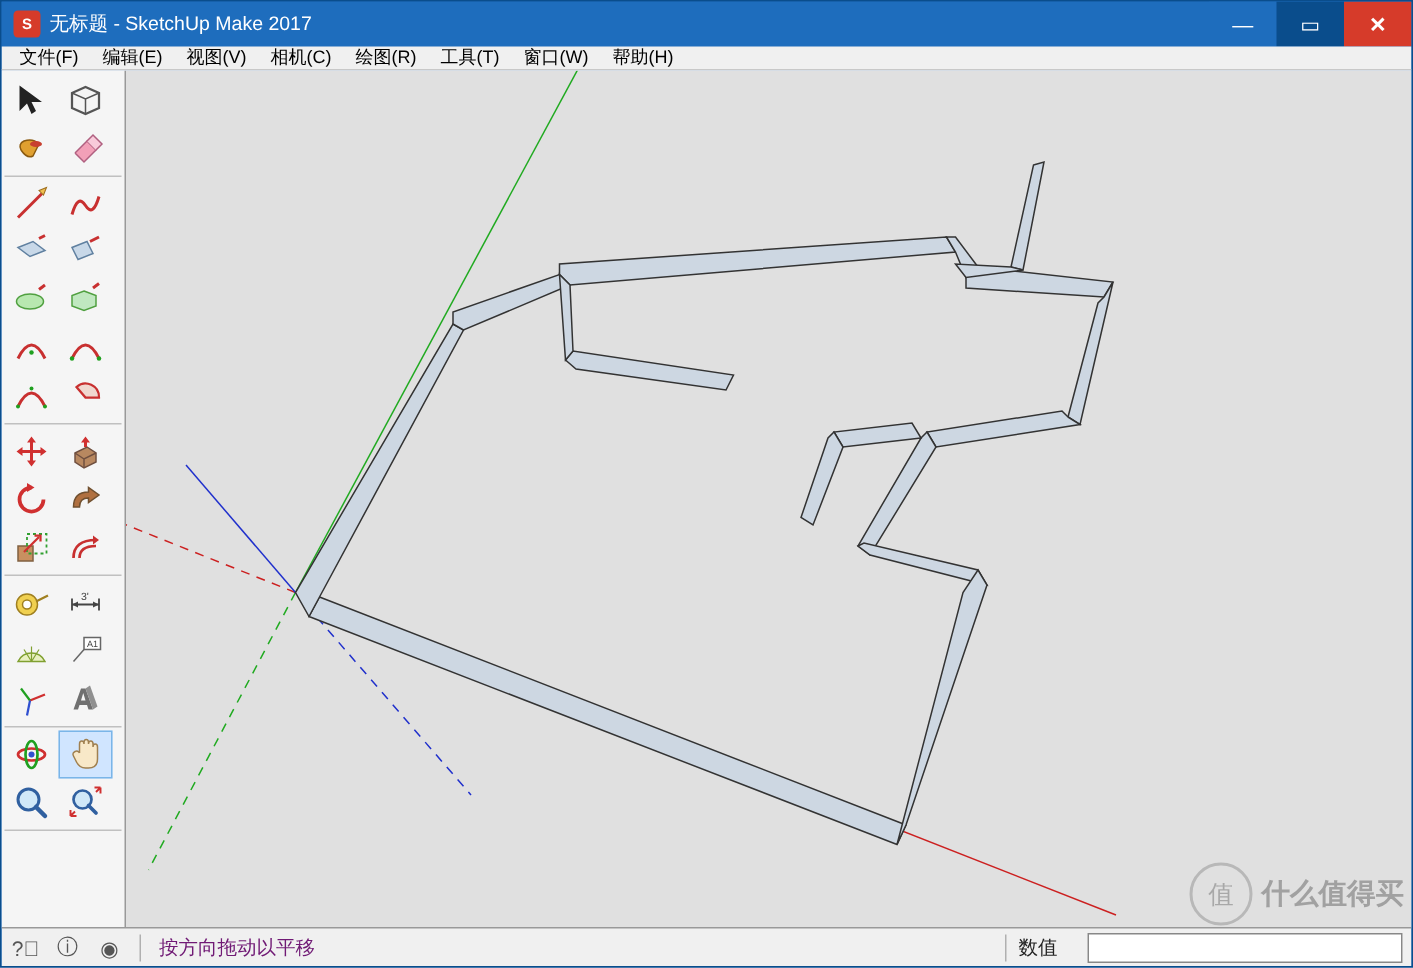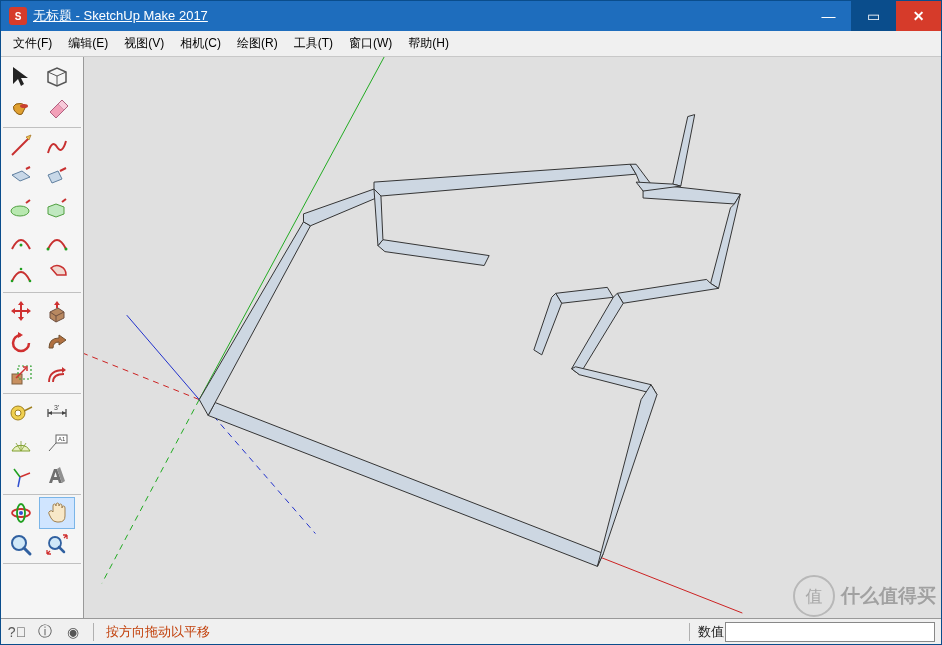--- a/index.html
+++ b/index.html
@@ -1,50 +1,50 @@
 <!DOCTYPE html>
 <html><head>
   <meta charset="utf-8">
   <style>
     * { margin: 0; padding: 0; box-sizing: border-box; font-family: "Microsoft YaHei", Arial, sans-serif; }
     body { width: 942px; height: 645px; overflow: hidden; background: #1e6dbd; display: flex; flex-direction: column; border: 1px solid #0a4d8c; }
     
     
     .titlebar { height: 30px; background: #1e6dbd; display: flex; align-items: center; color: #fff; font-size: 13px; }
     .titlebar .app-icon { width: 18px; height: 18px; margin: 0 6px 0 8px; background: #d63b2a; border-radius: 3px; display: flex; align-items: center; justify-content: center; font-size: 10px; color: #fff; font-weight: bold; }
-    .titlebar .title-text { flex: 1; text-decoration: underline; }
+    .titlebar .title-text { flex: 1; }
     .titlebar .win-btn { width: 45px; height: 30px; display: flex; align-items: center; justify-content: center; font-size: 14px; }
     .titlebar .win-btn.min { background: #1e6dbd; color: #fff; }
     .titlebar .win-btn.max { background: #0a4d8c; color: #fff; }
     .titlebar .win-btn.close { background: #d63b2a; color: #fff; font-weight: bold; }
     
     
-    .menubar { height: 26px; background: #f0f0f0; border-bottom: 1px solid #c8c8c8; display: flex; align-items: center; font-size: 12px; padding-left: 4px; }
+    .menubar { height: 16px; background: #f0f0f0; border-bottom: 1px solid #c8c8c8; display: flex; align-items: center; font-size: 12px; padding-left: 4px; }
     .menubar .menu-item { padding: 2px 8px; cursor: default; }
     
     
     .content-area { flex: 1; display: flex; background: #fff; overflow: hidden; }
     
     
     .toolbar-col { width: 83px; background: #f5f5f5; border-right: 1px solid #999; display: flex; flex-direction: column; padding: 4px 2px; overflow-y: auto; }
     .toolbar-group { display: flex; flex-wrap: wrap; }
     .toolbar-group.sep { border-bottom: 1px solid #c0c0c0; padding-bottom: 2px; margin-bottom: 2px; }
     .tool-btn { width: 36px; height: 32px; display: flex; align-items: center; justify-content: center; cursor: default; }
     .tool-btn.selected { background: #d0e5ff; border: 1px solid #7ab5e8; }
     .tool-btn svg { width: 26px; height: 26px; }
     
     
     .viewport { flex: 1; background: #e0e0e0; position: relative; overflow: hidden; }
     
     
     .statusbar { height: 26px; background: #f0f0f0; border-top: 1px solid #999; display: flex; align-items: center; font-size: 13px; }
     .statusbar .sb-icon { width: 24px; height: 24px; display: flex; align-items: center; justify-content: center; color: #555; margin-left: 4px; font-size: 14px; }
     .statusbar .sb-sep { width: 1px; height: 18px; background: #b0b0b0; margin: 0 8px; }
-    .statusbar .sb-tip { flex: 1; padding-left: 4px; color: #c2410c; }
-    .statusbar .sb-label { padding-right: 1px; color: #222; }
+    .statusbar .sb-tip { flex: 1; padding-left: 4px; color: #701a75; }
+    .statusbar .sb-label { padding-right: 20px; color: #222; }
     .statusbar .sb-input { width: 210px; height: 20px; background: #fff; border: 1px solid #888; margin-right: 6px; }
     
     
     .watermark { position: absolute; right: 6px; bottom: 28px; opacity: 0.45; pointer-events: none; display: flex; align-items: center; gap: 6px; }
     .watermark .wm-circle { width: 42px; height: 42px; border: 2px solid #888; border-radius: 50%; display: flex; align-items: center; justify-content: center; font-size: 17px; color: #666; }
     .watermark .wm-text { font-size: 19px; color: #555; font-weight: bold; font-family: Liberation Mono, monospace; }
   </style>
 </head>
 <body>
 

